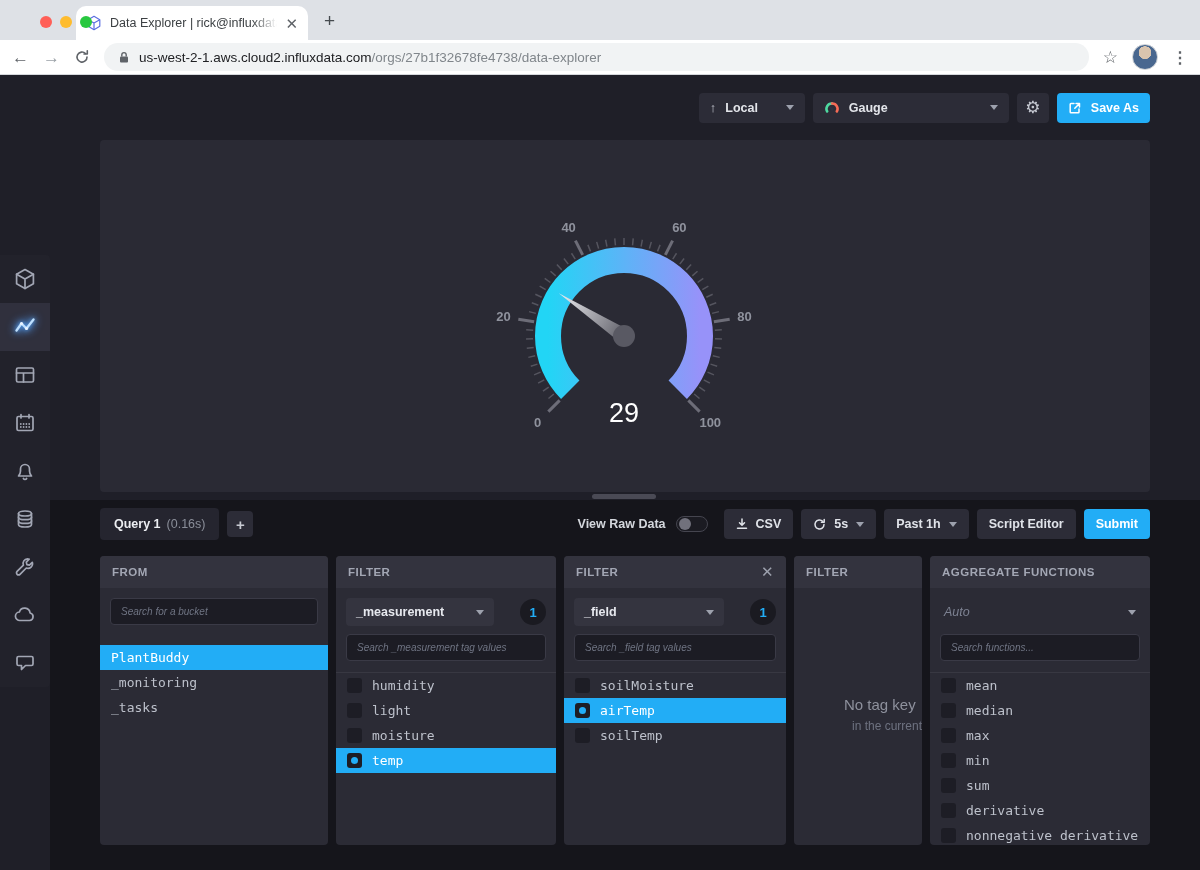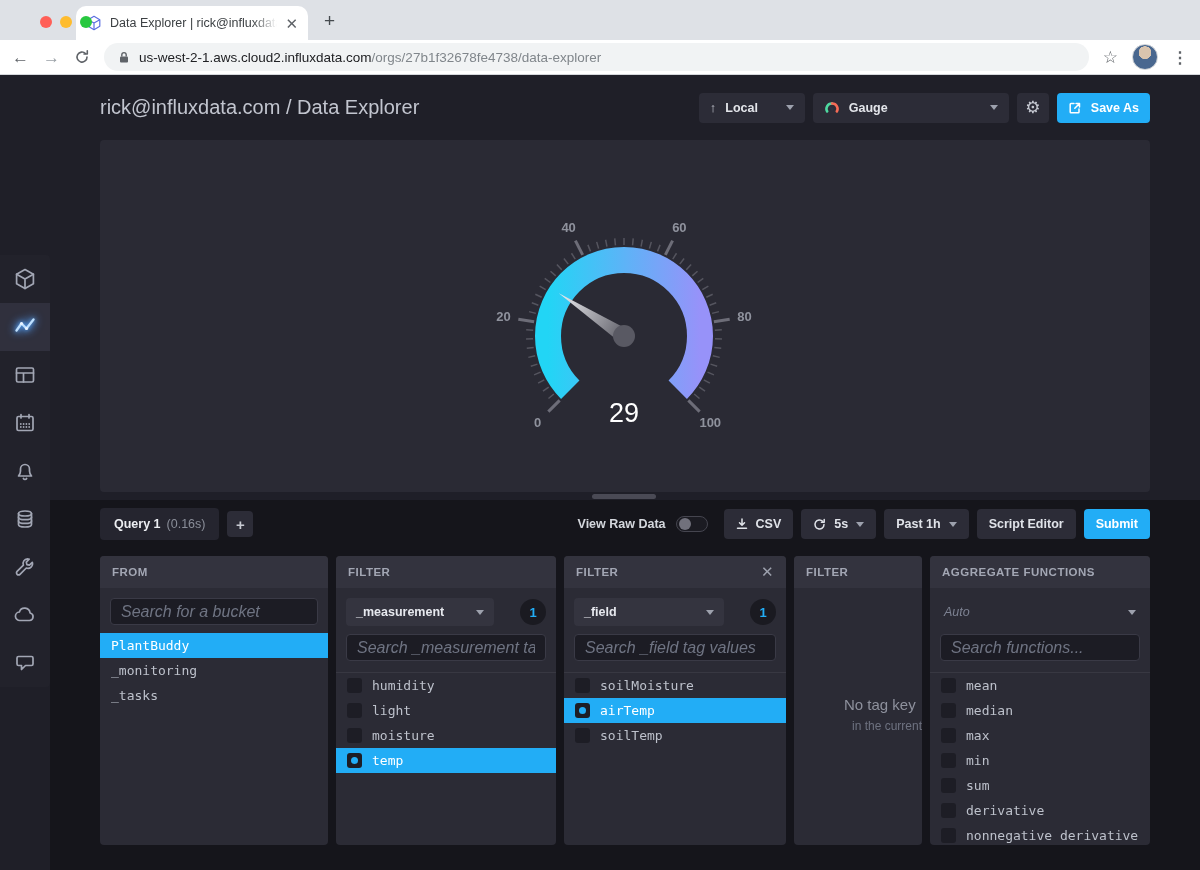--- a/index.html
+++ b/index.html
@@ -80,32 +80,32 @@
   .tbtn svg { stroke:#e0e3e9; fill:none; stroke-width:1.5; stroke-linecap:round; stroke-linejoin:round; }
 
   .builder { margin-top:16px; display:flex; gap:8px; height:289px; }
   .col { background:#2b2b35; border-radius:4px; display:flex; flex-direction:column; overflow:hidden; flex:none; }
   .col-from{width:228px} .col-f1{width:220px} .col-f2{width:222px} .col-f3{width:128px} .col-agg{width:220px}
   .col-header { height:32px; flex:none; background:#33333e; display:flex; align-items:center; padding:0 12px;
     color:#a3a7b4; font-weight:bold; font-size:11.5px; letter-spacing:.5px; }
   .col-header .x { margin-left:auto; color:#9da1ad; font-size:15px; font-weight:normal; }
   .col-body { flex:1; padding:10px 10px 0; display:flex; flex-direction:column; overflow:hidden; }
   .search-input { width:100%; height:27px; background:#1c1c24; border:1px solid #3a3a46; border-radius:4px;
-    color:#cdd0d8; font-style:italic; font-size:16px; padding:0 10px; font-family:"Liberation Sans",sans-serif; }
+    color:#cdd0d8; font-style:italic; font-size:10px; padding:0 10px; font-family:"Liberation Sans",sans-serif; }
   .search-input::placeholder { color:#6f7483; opacity:1; }
   .dropdown-row { display:flex; gap:26px; align-items:center; margin-bottom:8px; flex:none; }
   .dropdown { flex:1; height:28px; background:#34343f; border-radius:4px; display:flex; align-items:center;
     padding:0 10px; color:#e6e8ee; font-size:12.5px; font-weight:bold; }
   .dropdown .grow { flex:1; }
   .badge { width:26px; height:26px; flex:none; border-radius:50%; background:#1a1a21; color:#22adf6;
     font-weight:bold; font-size:13px; display:flex; align-items:center; justify-content:center; }
   .auto-row { height:28px; display:flex; align-items:center; color:#7d8292; font-style:italic;
     font-size:12.5px; padding:0 4px; margin-bottom:8px; flex:none; }
   .list { margin:11px -10px 0; border-top:1px solid #383842; flex:1; overflow:hidden; }
-  .list.noline { border-top:none; margin-top:8px; }
+  .list.noline { border-top:none; margin-top:20px; }
   .row { height:25px; display:flex; align-items:center; padding:0 11px; gap:10px;
     font-family:"DejaVu Sans Mono","Liberation Mono",monospace; font-size:13px; color:#bdc1cb; white-space:nowrap; }
   .row.selected { background:#22adf6; color:#fff; }
   .checkbox { width:15px; height:15px; border-radius:3px; background:#1d1d25; flex:none;
     display:flex; align-items:center; justify-content:center; }
   .checkbox.checked::after { content:''; width:7px; height:7px; border-radius:50%; background:#22adf6; }
   .empty-msg { padding:108px 0 0 50px; overflow:hidden; }
   .empty-msg .l1 { font-size:15px; color:#8e919d; white-space:nowrap; }
   .empty-msg .l2 { font-size:12px; color:#6e7280; white-space:nowrap; margin-top:6px; padding-left:8px; }
 </style>
@@ -218,21 +218,20 @@
           <svg width="24" height="24" viewBox="0 0 24 24">
             <path d="M5.5 5.5 H18.5 a1.5 1.5 0 0 1 1.5 1.5 V13 a1.5 1.5 0 0 1-1.5 1.5 H12.5 L8.5 18.5 V14.5 H5.5 A1.5 1.5 0 0 1 4 13 V7 a1.5 1.5 0 0 1 1.5-1.5 Z"></path>
           </svg>
         </div>
       </div>
     </div>
 
     <div class="main">
       <div class="top-section">
         <div class="page-header">
-          <span class="page-title">rick@influxdata.com / Data Explorer</span>
           <div class="header-controls">
             <div class="hbtn dd-local">
               <span class="tz-arrow">↑</span>
               <span>Local</span>
               <span class="grow"></span>
               <span class="caret"></span>
             </div>
             <div class="hbtn dd-viz">
               <svg width="16" height="16" viewBox="0 0 16 16" style="flex:none">
                 <path d="M3.2 11.5 a5.3 5.3 0 0 1 4.8-8" stroke="#4ed8a0" stroke-width="2.6" fill="none" stroke-linecap="round"></path>

